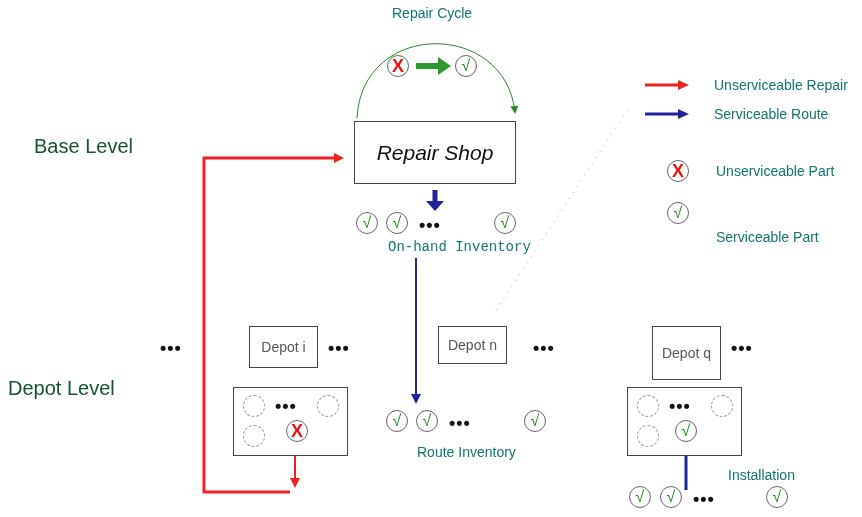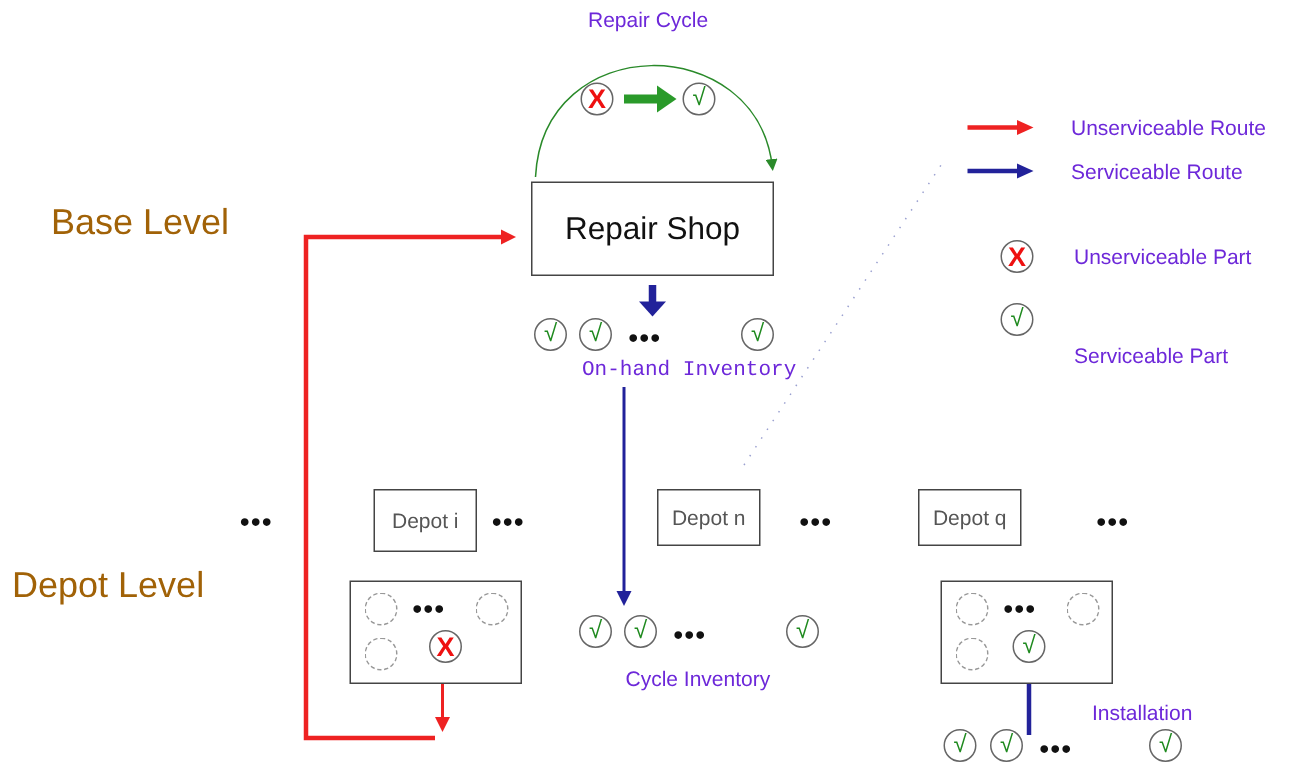--- a/index.html
+++ b/index.html
@@ -1,21 +1,21 @@
 <!DOCTYPE html>
 <html><head>
 <meta charset="utf-8">
 <style>
   html, body { margin: 0; padding: 0; background: #ffffff; }
   body { width: 862px; height: 517px; position: relative; overflow: hidden; font-family: "Liberation Sans", sans-serif; }
   #diagram { position: absolute; left: 0; top: 0; width: 862px; height: 517px; }
-  .lbl { position: absolute; white-space: nowrap; color: #6d28d9; font-size: 14px; }
-  .level { color: #a16207; font-size: 24px; }
+  .lbl { position: absolute; white-space: nowrap; color: #0f766e; font-size: 14px; }
+  .level { color: #14532d; font-size: 20px; }
   .box { position: absolute; border: 1px solid #444444; background: #ffffff; display: flex; align-items: center; justify-content: center; color: #555555; font-size: 14px; box-sizing: border-box; }
-  .shop { font-size: 21px; color: #111111; }
+  .shop { font-size: 21px; color: #111111; font-style: italic; }
   .part { position: absolute; width: 22px; height: 22px; border-radius: 50%; border: 1px solid #666666; box-sizing: border-box; display: flex; align-items: center; justify-content: center; background: #ffffff; }
   .part.x { color: #ee1111; font-size: 18px; font-weight: bold; }
   .part.ok { color: #1f8a1f; font-size: 16px; }
   .slot { position: absolute; width: 22px; height: 22px; border-radius: 50%; border: 1px dashed #999999; box-sizing: border-box; }
   .dots { position: absolute; font-size: 18px; font-weight: bold; color: #111111; letter-spacing: 1px; line-height: 10px; }
 </style>
 </head>
 <body>
 
 <div id="diagram">
@@ -74,51 +74,51 @@
   <div class="part ok" style="left:386px;top:212px;">√</div>
   <span class="dots" style="left:419px;top:220px;">•••</span>
   <div class="part ok" style="left:494px;top:212px;">√</div>
   <span class="lbl" style="left:388px;top:239px;font-family:Liberation Mono, monospace;">On-hand Inventory</span>
 
   <span class="dots" style="left:160px;top:343px;">•••</span>
   <div class="box" style="left:249px;top:326px;width:69px;height:42px;">Depot i</div>
   <span class="dots" style="left:328px;top:343px;">•••</span>
   <div class="box" style="left:438px;top:326px;width:69px;height:38px;">Depot n</div>
   <span class="dots" style="left:533px;top:343px;">•••</span>
-  <div class="box" style="left:612px;top:326px;width:69px;height:38px;">Depot q</div>
+  <div class="box" style="left:652px;top:326px;width:69px;height:54px;">Depot q</div>
   <span class="dots" style="left:731px;top:343px;">•••</span>
 
   <div class="box" style="left:233px;top:387px;width:115px;height:69px;"></div>
   <div class="slot" style="left:243px;top:395px;"></div>
   <div class="slot" style="left:317px;top:395px;"></div>
   <div class="slot" style="left:243px;top:425px;"></div>
   <span class="dots" style="left:275px;top:401px;">•••</span>
   <div class="part x" style="left:286px;top:420px;">X</div>
   <span class="lbl" style="left:307px;top:475px;margin-top:40px;">Removal</span>
 
   <div class="part ok" style="left:386px;top:410px;">√</div>
   <div class="part ok" style="left:416px;top:410px;">√</div>
   <span class="dots" style="left:449px;top:418px;">•••</span>
   <div class="part ok" style="left:524px;top:410px;">√</div>
-  <span class="lbl" style="left:417px;top:444px;">Cycle Inventory</span>
+  <span class="lbl" style="left:417px;top:444px;">Route Inventory</span>
 
   <div class="box" style="left:627px;top:387px;width:115px;height:69px;"></div>
   <div class="slot" style="left:637px;top:395px;"></div>
   <div class="slot" style="left:711px;top:395px;"></div>
   <div class="slot" style="left:637px;top:425px;"></div>
   <span class="dots" style="left:669px;top:401px;">•••</span>
   <div class="part ok" style="left:675px;top:420px;">√</div>
   <span class="lbl" style="left:728px;top:467px;">Installation</span>
 
   <div class="part ok" style="left:629px;top:486px;">√</div>
   <div class="part ok" style="left:660px;top:486px;">√</div>
   <span class="dots" style="left:693px;top:494px;">•••</span>
   <div class="part ok" style="left:766px;top:486px;">√</div>
 
   <div>
-    <span class="lbl" style="left:714px;top:77px;">Unserviceable Route</span>
+    <span class="lbl" style="left:714px;top:77px;">Unserviceable Repair</span>
     <span class="lbl" style="left:714px;top:106px;">Serviceable Route</span>
     <div class="part x" style="left:667px;top:160px;">X</div>
     <span class="lbl" style="left:716px;top:163px;">Unserviceable Part</span>
     <div class="part ok" style="left:667px;top:202px;">√</div>
     <span class="lbl" style="left:716px;top:205px;margin-top:24px;">Serviceable Part</span>
   </div>
 </div>
 
 </body></html>

